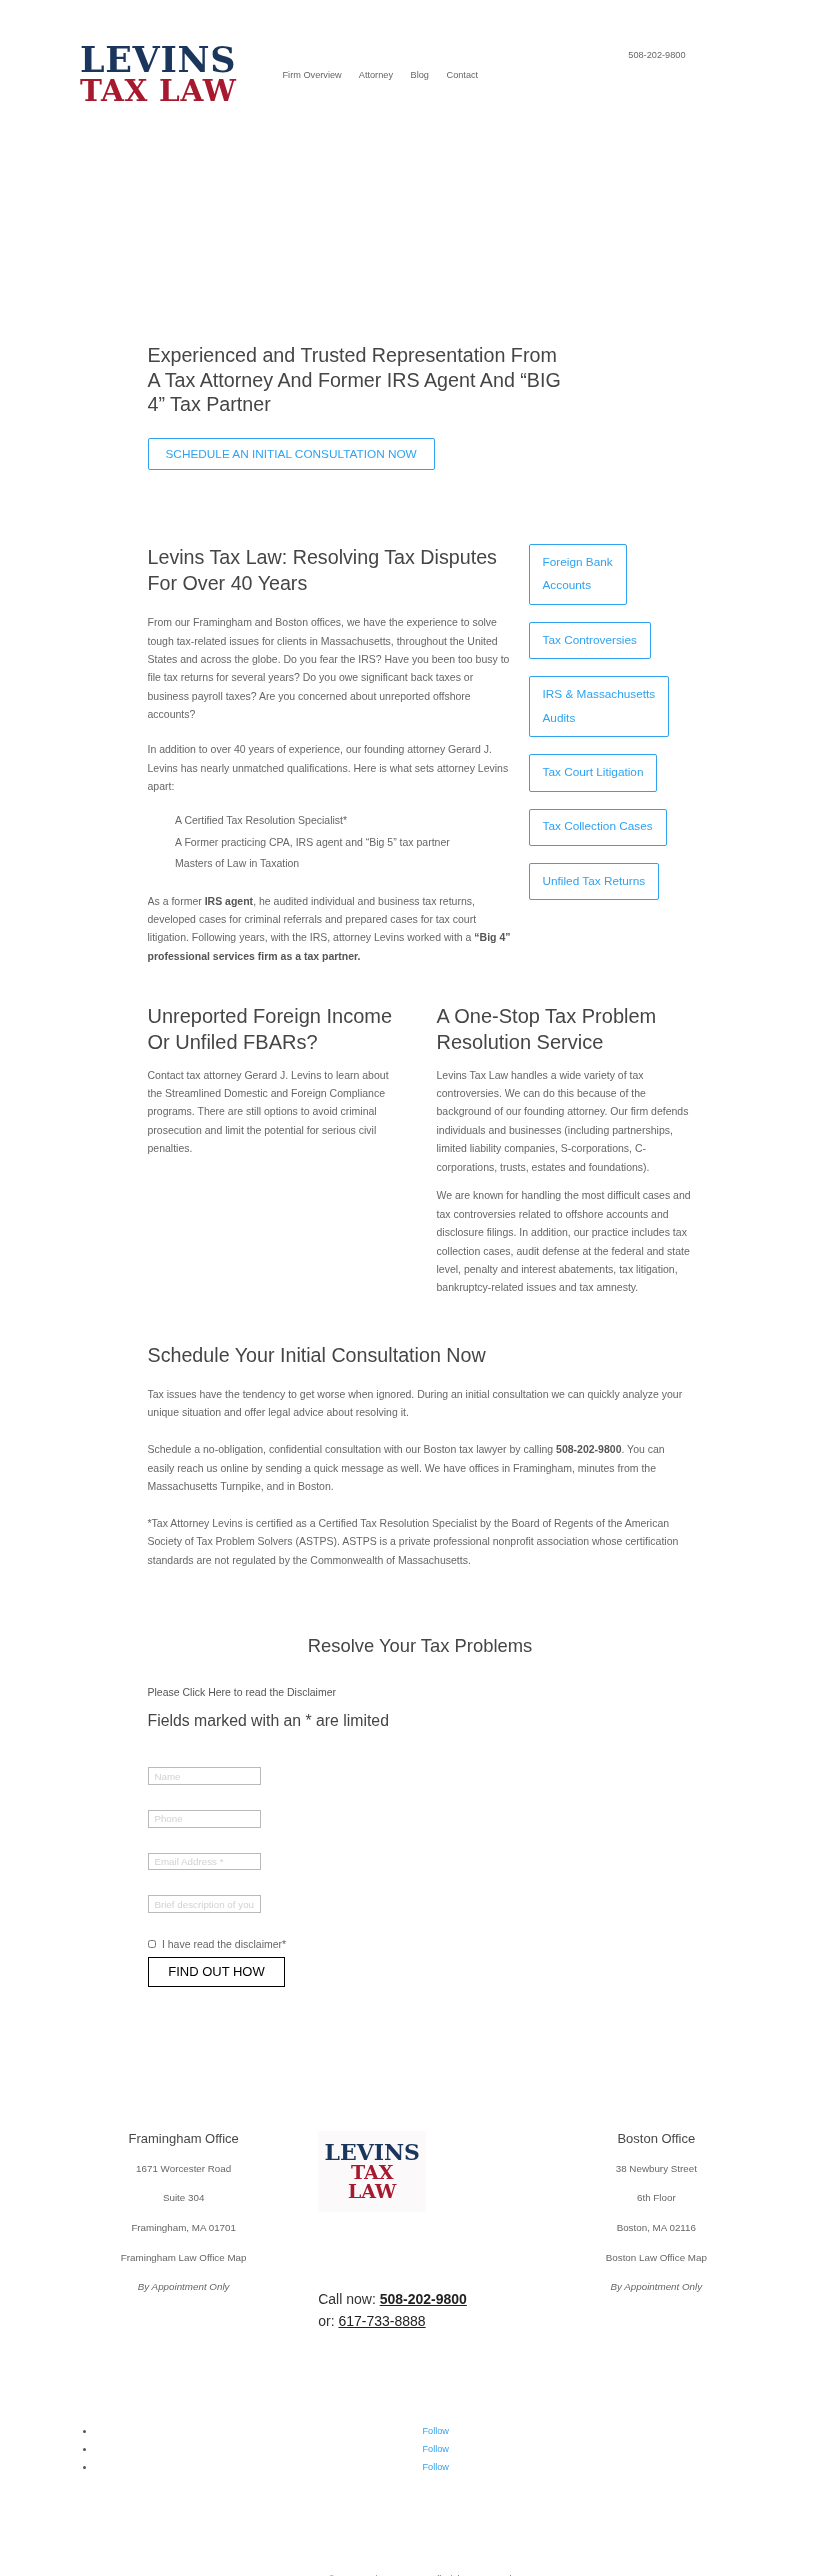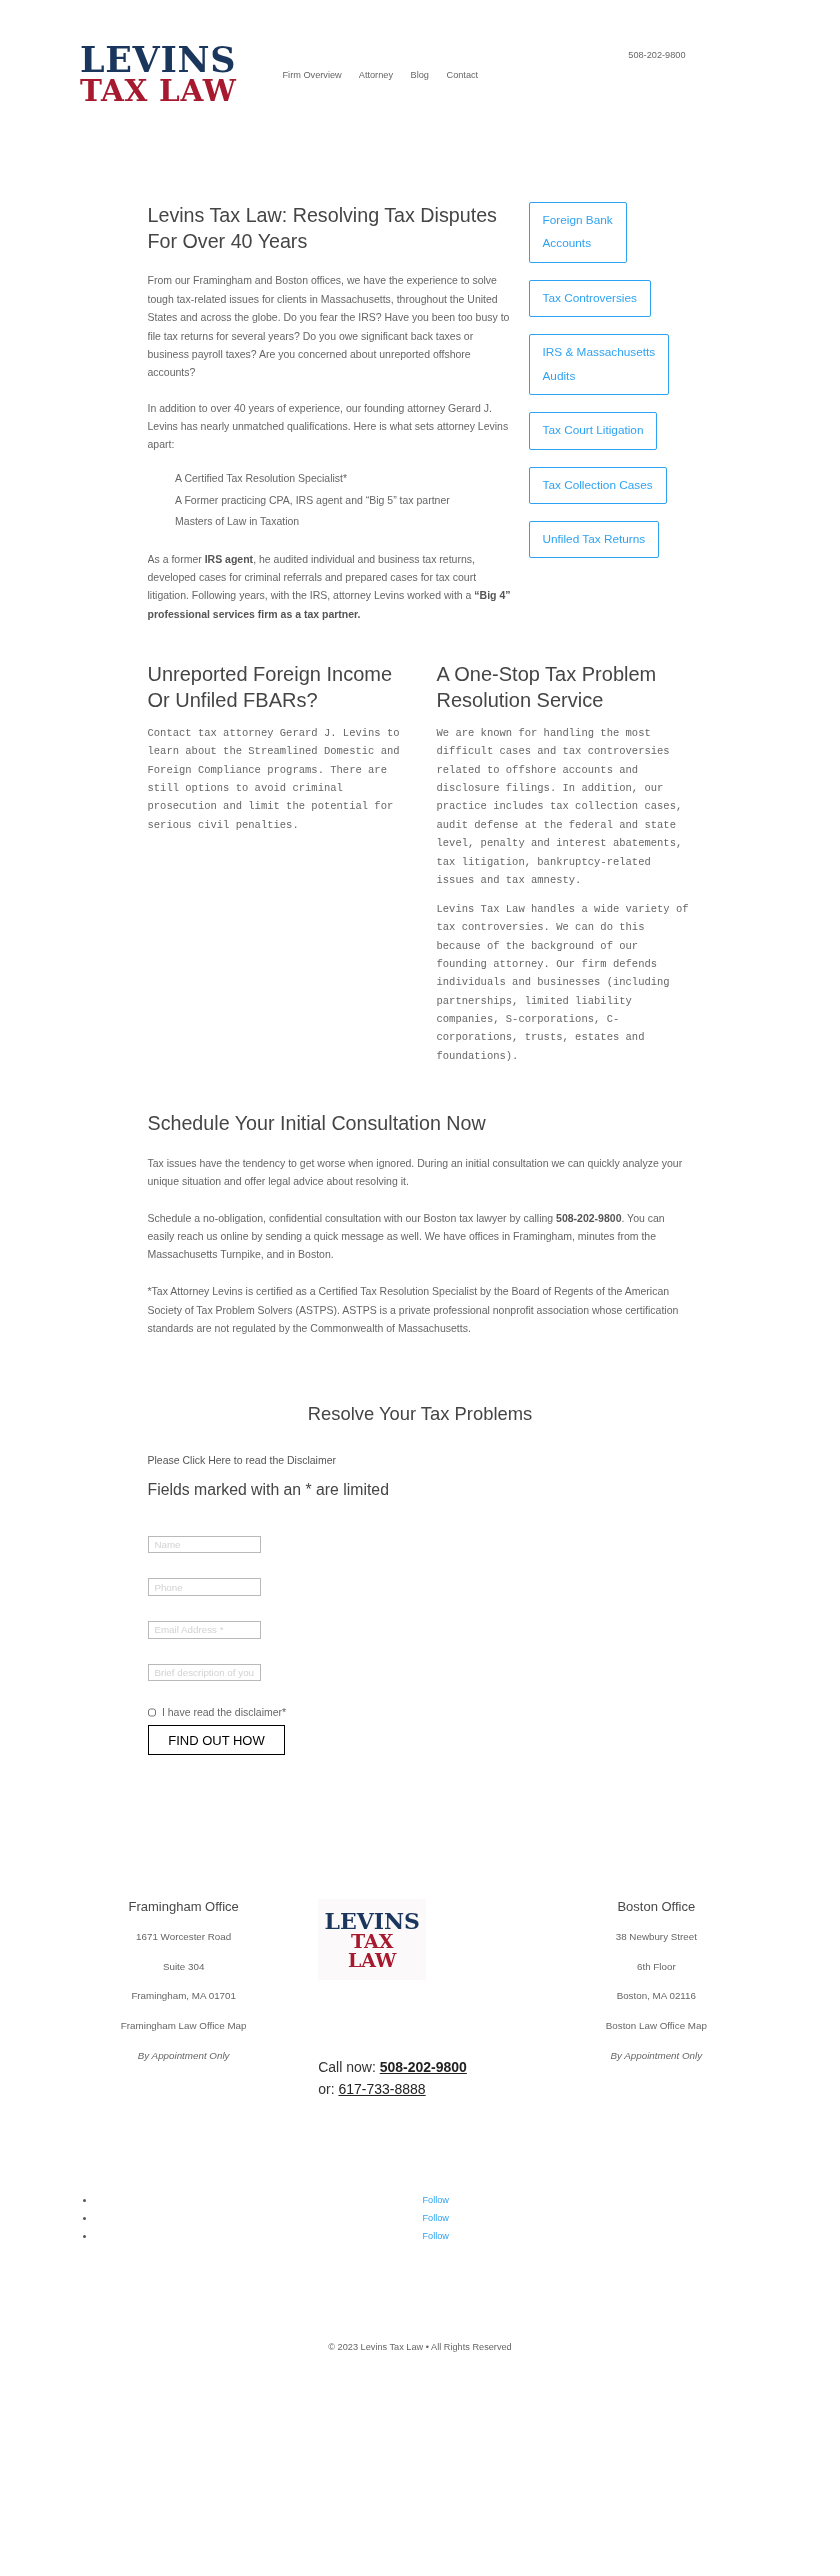--- a/index.html
+++ b/index.html
@@ -47,21 +47,21 @@
   .intro-main h2 { font-size:19.7px; line-height:1.33; }
   .intro-main p { margin-top:17px; }
   .qual-list { list-style:none; margin:14.4px 0 0 27.6px; line-height:2.05; }
   b.dk { color:#555; }
 
   
   .twocol { margin-top:39px; overflow:hidden; }
   .col-left { float:left; width:253px; }
   .col-right { float:right; width:256px; }
   .twocol h3 { font-size:20px; line-height:1.28; }
-  .twocol p { margin-top:10.5px;font-family:Liberation Mono, monospace; }
+  .twocol p { margin-top:10.5px; }
 
   
   .schedule { margin-top:47px; }
   .schedule h2 { font-size:19.7px; }
   .schedule p { margin-top:18.4px; }
 
   
   .form-section { margin-top:66px; }
   .form-section h2 { font-size:18.4px; text-align:center; }
   .disclaimer-link { display:inline-block; margin-top:29px; font-size:10.5px; color:#555; }
@@ -116,20 +116,24 @@
     <a href="#" class="clickable">Firm Overview</a>
     <a href="#" class="clickable">Attorney</a>
     <a href="#" class="clickable">Blog</a>
     <a href="#" class="clickable">Contact</a>
   </div>
   <div class="header-phone">508-202-9800</div>
 </div>
 
 <div class="container">
 
+  <div class="hero">
+    <h1>Experienced and Trusted Representation From A Tax Attorney And Former IRS Agent And “BIG 4” Tax Partner</h1>
+    <a href="#" class="btn-blue clickable">SCHEDULE AN INITIAL CONSULTATION NOW</a>
+  </div>
 
   <div class="intro">
     <div class="sidebar">
       <a href="#" class="side-btn clickable">Foreign Bank
 Accounts</a>
       <a href="#" class="side-btn clickable">Tax Controversies</a>
       <a href="#" class="side-btn clickable">IRS &amp; Massachusetts
 Audits</a>
       <a href="#" class="side-btn clickable">Tax Court Litigation</a>
       <a href="#" class="side-btn clickable">Tax Collection Cases</a>
@@ -148,22 +152,22 @@
     </div>
   </div>
 
   <div class="twocol">
     <div class="col-left">
       <h3>Unreported Foreign Income Or Unfiled FBARs?</h3>
       <p>Contact tax attorney Gerard J. Levins to learn about the Streamlined Domestic and Foreign Compliance programs. There are still options to avoid criminal prosecution and limit the potential for serious civil penalties.</p>
     </div>
     <div class="col-right">
       <h3>A One-Stop Tax Problem Resolution Service</h3>
+      <p>Levins Tax Law handles a wide variety of tax controversies. We can do this because of the background of our founding attorney. Our firm defends individuals and businesses (including partnerships, limited liability companies, S-corporations, C-corporations, trusts, estates and foundations).</p>
       <p>We are known for handling the most difficult cases and tax controversies related to offshore accounts and disclosure filings. In addition, our practice includes tax collection cases, audit defense at the federal and state level, penalty and interest abatements, tax litigation, bankruptcy-related issues and tax amnesty.</p>
-      <p>Levins Tax Law handles a wide variety of tax controversies. We can do this because of the background of our founding attorney. Our firm defends individuals and businesses (including partnerships, limited liability companies, S-corporations, C-corporations, trusts, estates and foundations).</p>
     </div>
   </div>
 
   <div class="schedule">
     <h2>Schedule Your Initial Consultation Now</h2>
     <p>Tax issues have the tendency to get worse when ignored. During an initial consultation we can quickly analyze your unique situation and offer legal advice about resolving it.</p>
     <p><span>Schedule a no-obligation, confidential consultation with our Boston tax lawyer by calling </span><b class="dk">508-202-9800</b><span>. You can easily reach us online by sending a quick message as well. We have offices in Framingham, minutes from the Massachusetts Turnpike, and in Boston.</span></p>
     <p>*Tax Attorney Levins is certified as a Certified Tax Resolution Specialist by the Board of Regents of the American Society of Tax Problem Solvers (ASTPS). ASTPS is a private professional nonprofit association whose certification standards are not regulated by the Commonwealth of Massachusetts.</p>
   </div>
 

